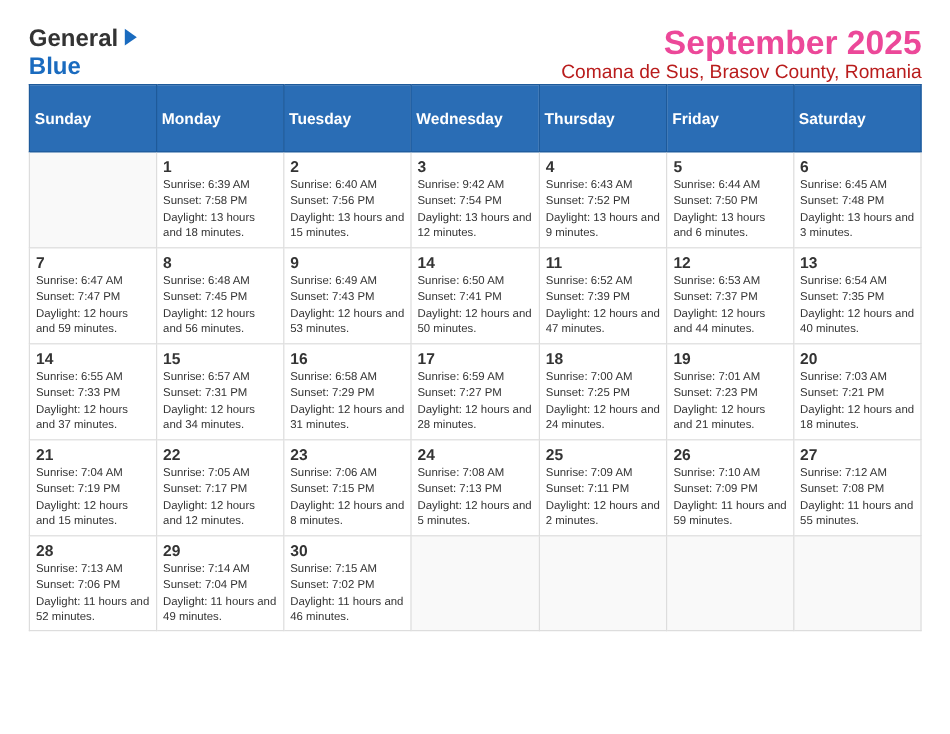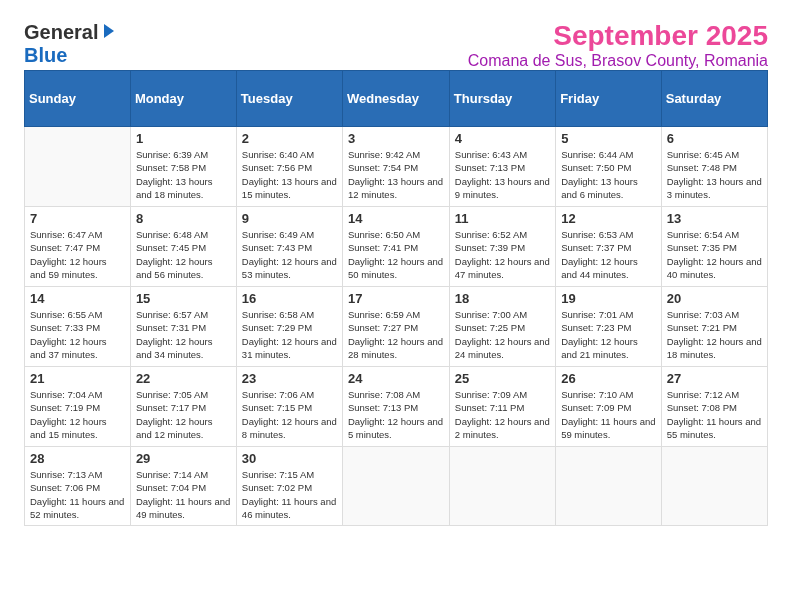--- a/index.html
+++ b/index.html
@@ -27,21 +27,21 @@
     .title-section {
       text-align: right;
     }
     .month-title {
       font-size: 28px;
       font-weight: bold;
       color: #ec4899;
     }
     .location-title {
       font-size: 16px;
-      color: #a21caf;
+      color: #b91c1c;
     }
     .calendar {
       width: 100%;
       border-collapse: collapse;
       border: 1px solid #ccc;
     }
     .calendar th {
       background-color: #2a6db5;
       color: #fff;
       font-size: 13px;
@@ -137,21 +137,21 @@
         <td>
           <span class="day-number">3</span>
           <div class="day-info">Sunrise: 9:42 AM
 Sunset: 7:54 PM
 Daylight: 13 hours
 and 12 minutes.</div>
         </td>
         <td>
           <span class="day-number">4</span>
           <div class="day-info">Sunrise: 6:43 AM
-Sunset: 7:13 PM
+Sunset: 7:52 PM
 Daylight: 13 hours
 and 9 minutes.</div>
         </td>
         <td>
           <span class="day-number">5</span>
           <div class="day-info">Sunrise: 6:44 AM
 Sunset: 7:50 PM
 Daylight: 13 hours
 and 6 minutes.</div>
         </td>

